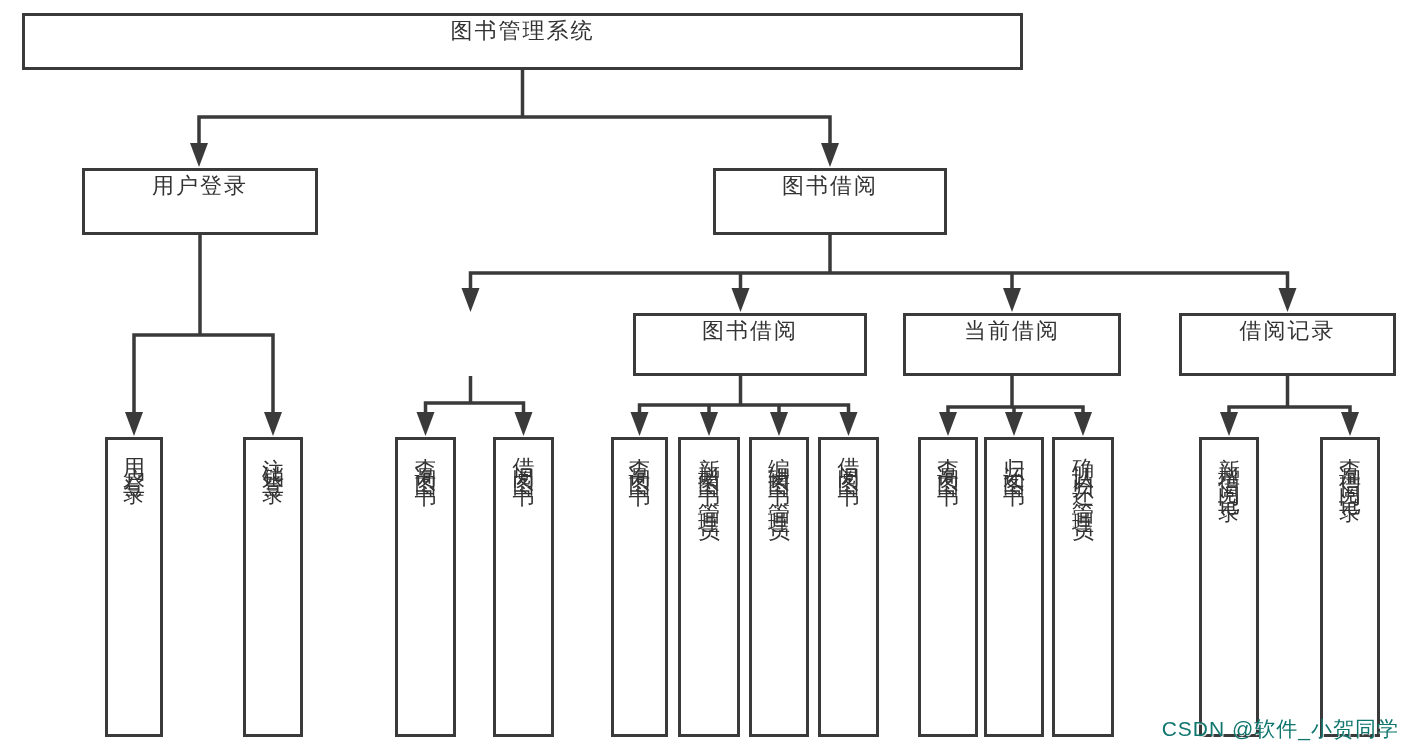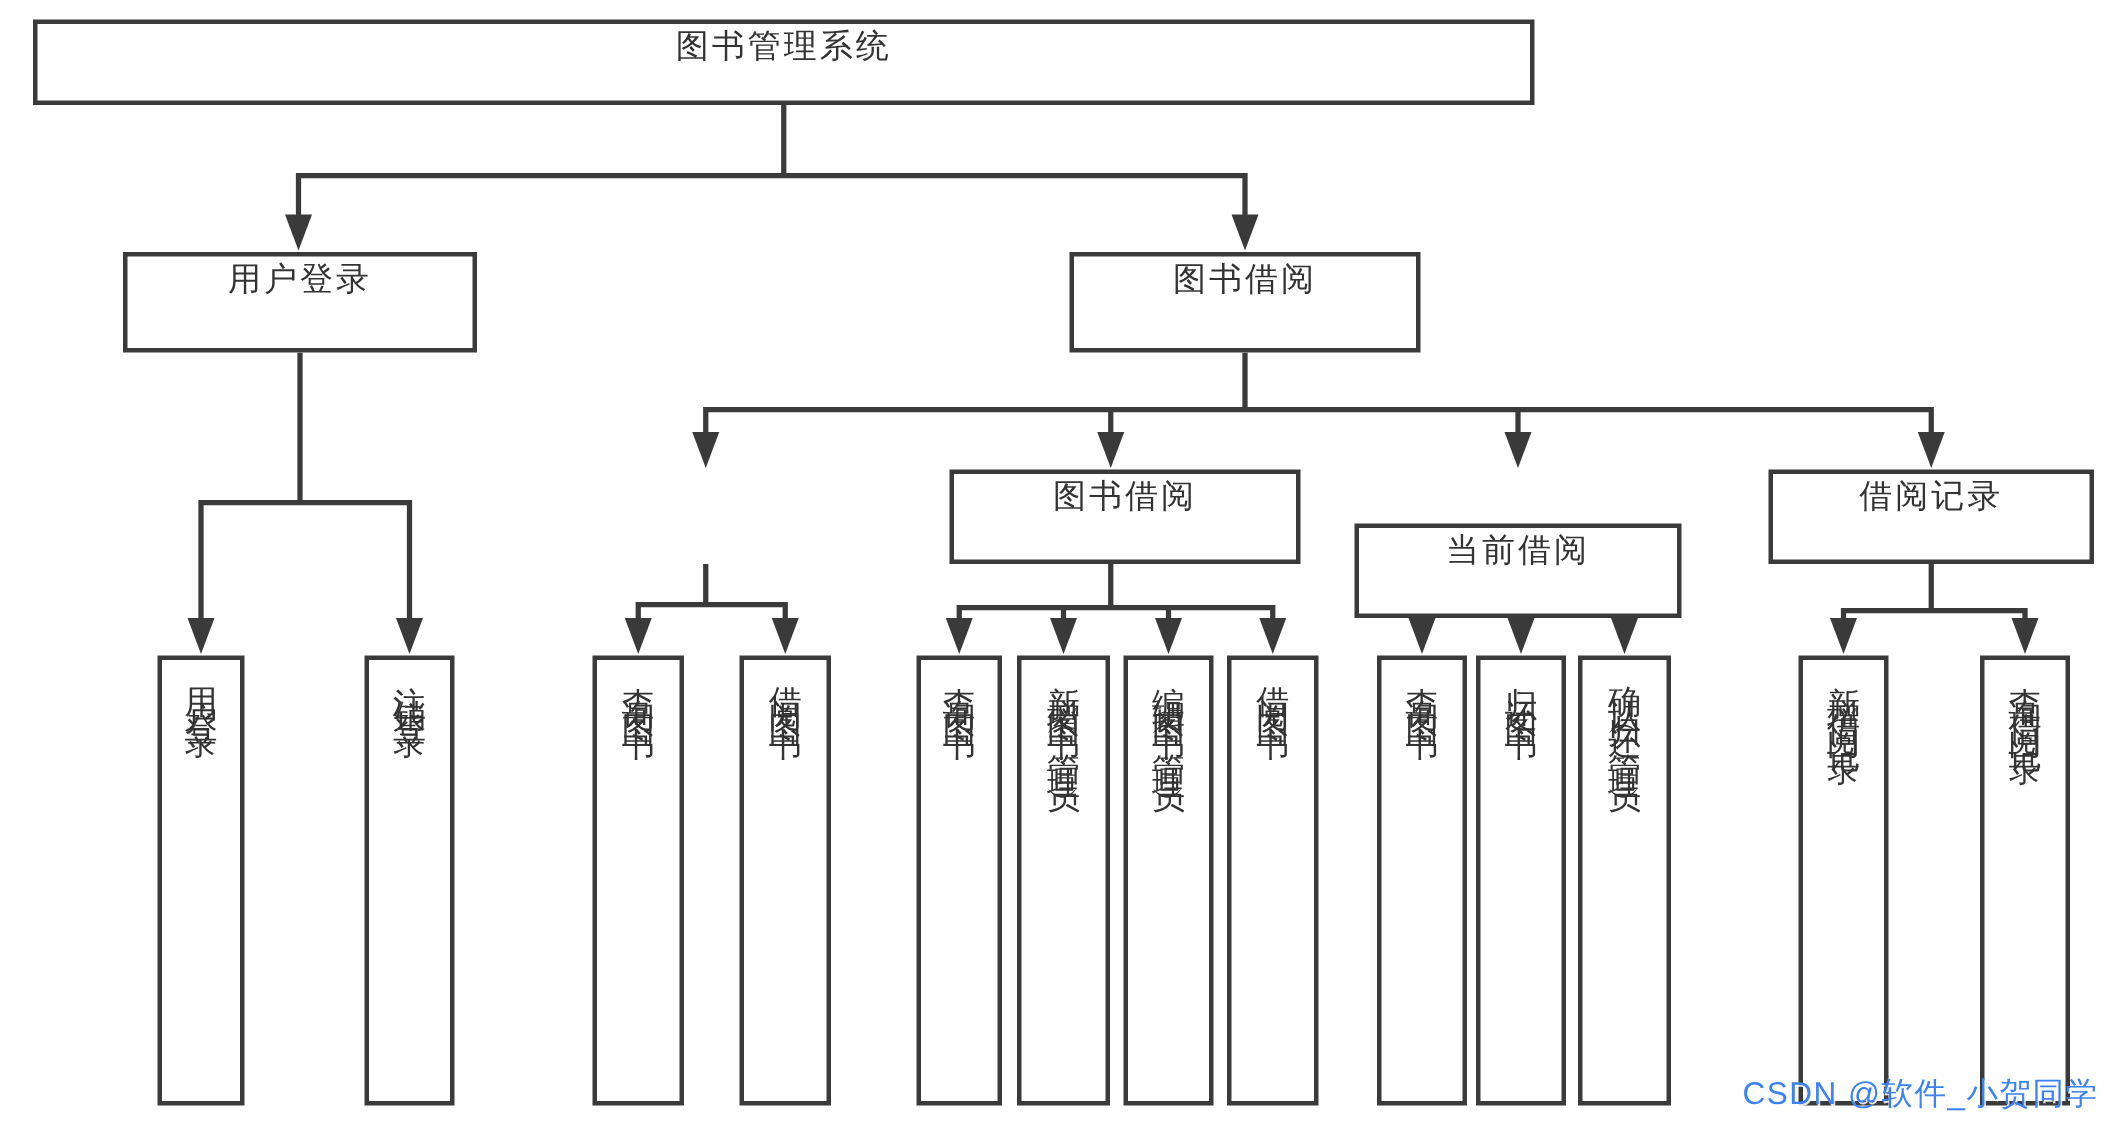--- a/index.html
+++ b/index.html
@@ -41,21 +41,21 @@
     font-size: 22px;
     letter-spacing: 9px;
     color: #333333;
     line-height: 1;
   }
   #watermark {
     position: absolute;
     right: 6px;
     bottom: 4px;
     font-size: 21px;
-    color: #3b82f6;
+    color: #0f766e;
     letter-spacing: 1px;
     white-space: nowrap;
     text-shadow: 1px 1px 0 rgba(255,255,255,0.85);
   }
 </style>
 </head>
 <body>
 
 <div id="stage">
 
@@ -118,21 +118,21 @@
   <div class="box" style="left:82px; top:168px; width:236px; height:67px;">
     <span class="h-label">用户登录</span>
   </div>
   <div class="box" style="left:713px; top:168px; width:234px; height:67px;">
     <span class="h-label">图书借阅</span>
   </div>
 
   <div class="box" style="left:633px; top:313px; width:234px; height:63px;">
     <span class="h-label">图书借阅</span>
   </div>
-  <div class="box" style="left:903px; top:313px; width:218px; height:63px;margin-top:36px;">
+  <div class="box" style="left:903px; top:313px; width:218px; height:63px;">
     <span class="h-label">当前借阅</span>
   </div>
   <div class="box" style="left:1179px; top:313px; width:217px; height:63px;">
     <span class="h-label">借阅记录</span>
   </div>
 
   <div class="box" style="left:105px; top:437px; width:58px; height:300px;">
     <span class="v-label">用户登录</span>
   </div>
   <div class="box" style="left:243px; top:437px; width:60px; height:300px;">

